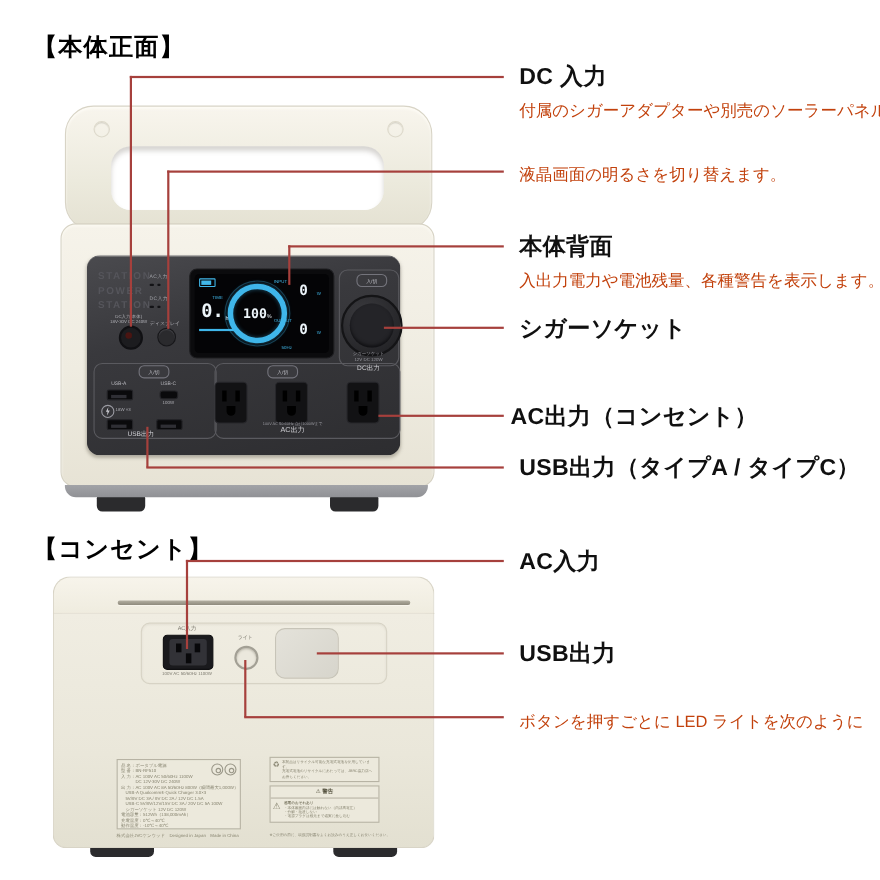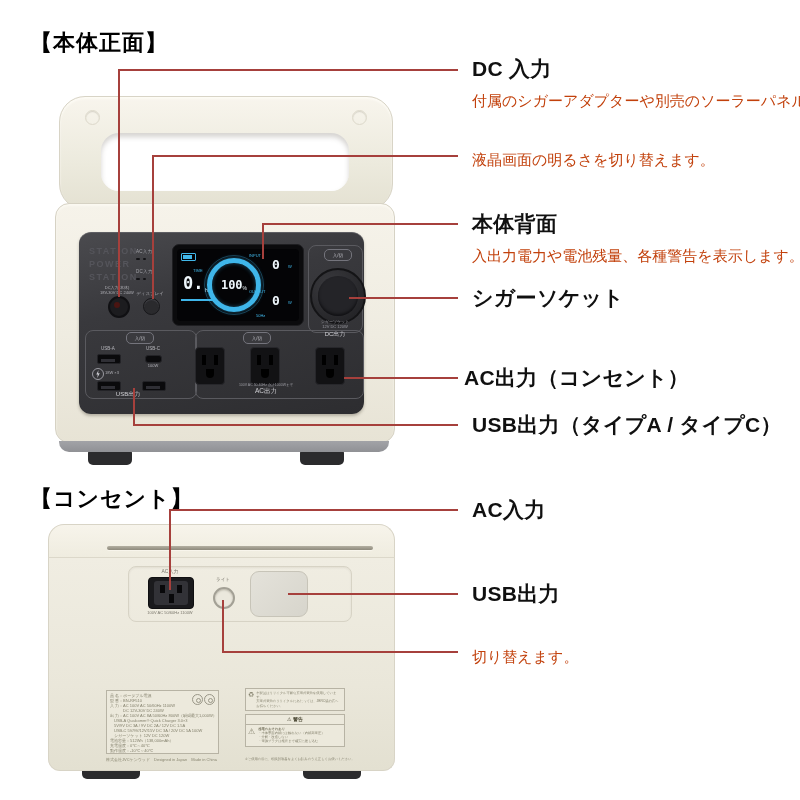--- a/index.html
+++ b/index.html
@@ -305,17 +305,17 @@
     <div class="ann-t">USB出力（タイプA / タイプC）</div>
   </div>
   <div class="ann" style="left:472px;top:496px;">
     <div class="ann-t">AC入力</div>
   </div>
   <div class="ann" style="left:472px;top:580px;">
     <div class="ann-t">USB出力</div>
   </div>
   <div class="ann" style="left:472px;top:637px;">
     <div class="ann-d lh25">
-      <div>切り替えます。</div>
+      <div>ボタンを押すごとに LED ライトを次のように</div>
     </div>
   </div>
 
 </div>
 
 </body></html>

